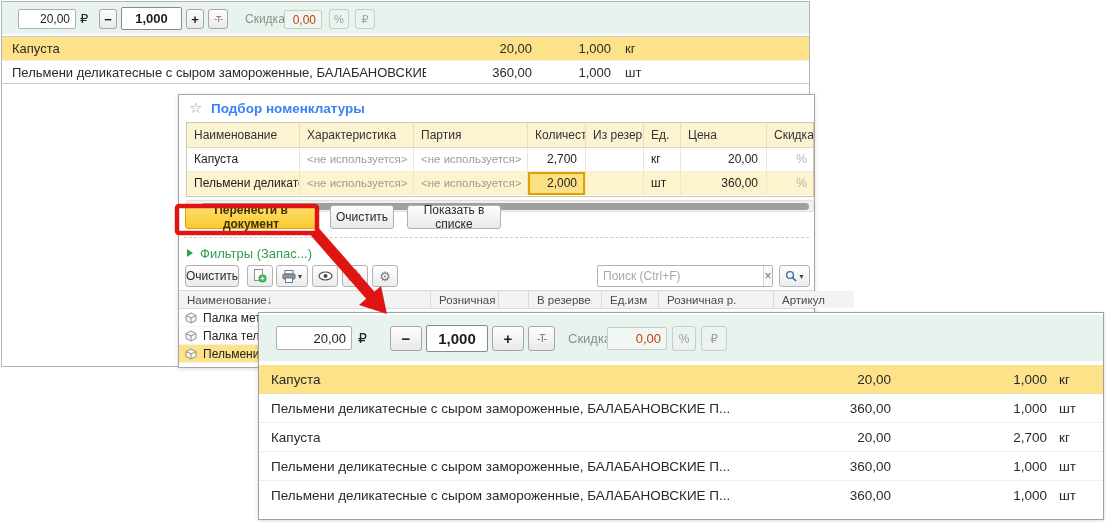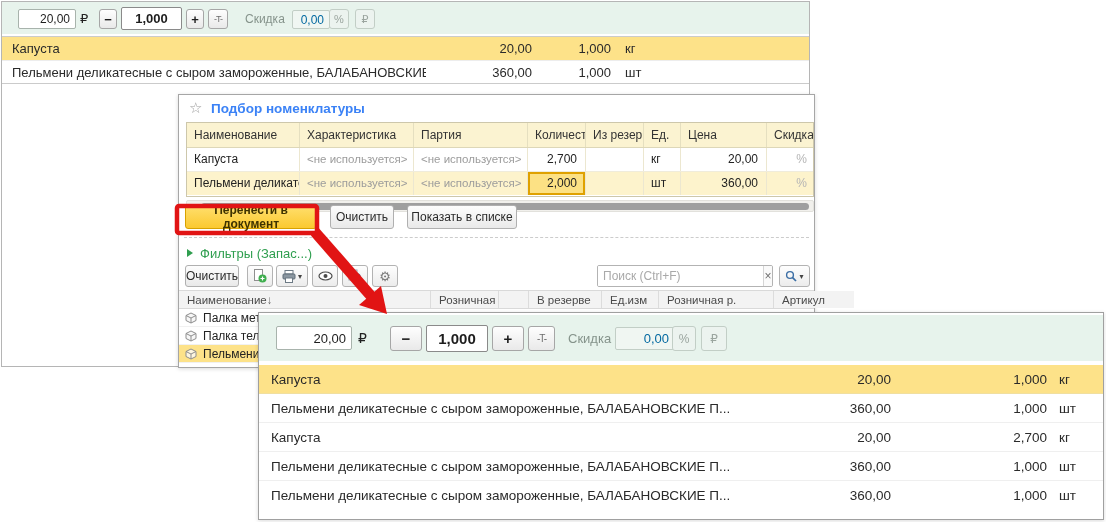--- a/index.html
+++ b/index.html
@@ -5,21 +5,21 @@
   * { margin:0; padding:0; box-sizing:border-box; }
   body { background:#fff; }
   .canvas { position:relative; width:1106px; height:522px; background:#fff; overflow:hidden;
             font-family:"Liberation Sans","DejaVu Sans",sans-serif; color:#222; }
   .abs { position:absolute; }
   .mint { background:#e7f3ec; }
   
   .fld { background:#fff; border:1px solid #a8b3ac; border-radius:2px; font-size:12px; color:#1d1d1d;
          text-align:right; padding:0 5px; font-family:inherit; }
   .fld.qty { text-align:center; font-weight:bold; border-color:#8a8a8a; }
-  .fld.dis { background:#f0f6f2; border-color:#c2cec6; color:#0369a1;margin-left:8px; }
+  .fld.dis { background:#f0f6f2; border-color:#c2cec6; color:#c2410c; }
   .pbtn { background:linear-gradient(#fefefe,#e9e9e9); border:1px solid #a6a6a6; border-radius:3px;
           color:#1d1d1d; font-size:13px; line-height:1; display:flex; align-items:center; justify-content:center;
           cursor:pointer; font-family:inherit; }
   .pbtn.dis { background:#ecf3ef; border-color:#c2cec6; color:#9ba59f; }
   .lbl-dim { color:#85938b; font-size:12px; }
   
   .drow { display:grid; align-items:center; font-size:13px; color:#2a2a2a; }
   .r-right { text-align:right; }
   .sel-yellow { background:#fde289; }
   
@@ -131,21 +131,21 @@
       </div>
     </div>
 
     <div class="hscroll abs" style="left:7px; top:105px; width:628px; height:12px;">
       <span class="abs" style="left:2px; top:0px; font-size:9px; color:#8d8d8d;">◂</span>
       <span class="thumb" style="left:14px; top:2px; width:608px; height:7px;"></span>
     </div>
 
     <button class="goldbtn abs" style="left:6px; top:110px; width:132px; height:24px;">Перенести в документ</button>
     <button class="navbtn abs" style="left:151px; top:110px; width:64px; height:24px;">Очистить</button>
-    <button class="navbtn abs" style="left:228px; top:110px; width:110px; height:24px;">Показать в списке</button>
+    <button class="navbtn abs" style="left:228px; top:110px; width:94px; height:24px;">Показать в списке</button>
 
     <div class="abs" style="left:5px; right:5px; top:142px; border-top:1px dashed #cccccc;"></div>
 
     <div class="greenlink abs" style="left:8px; top:149px; height:18px;">
       <span class="tri"></span>
       <span>Фильтры (Запас...)</span>
     </div>
 
     <button class="navbtn abs" style="left:6px; top:170px; width:54px; height:22px;">Очистить</button>
     <button class="iconbtn abs" style="left:68px; top:170px; width:26px; height:22px;">

